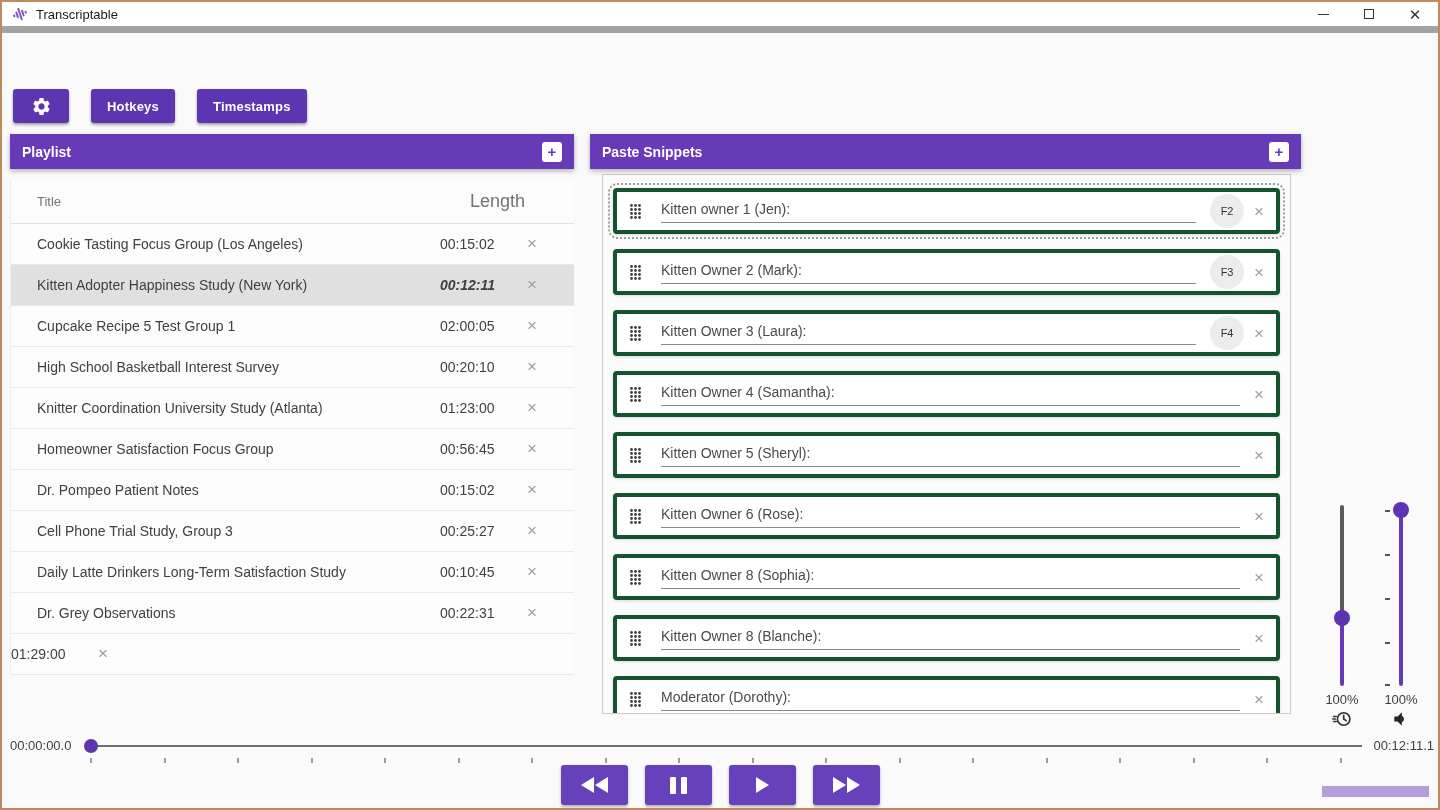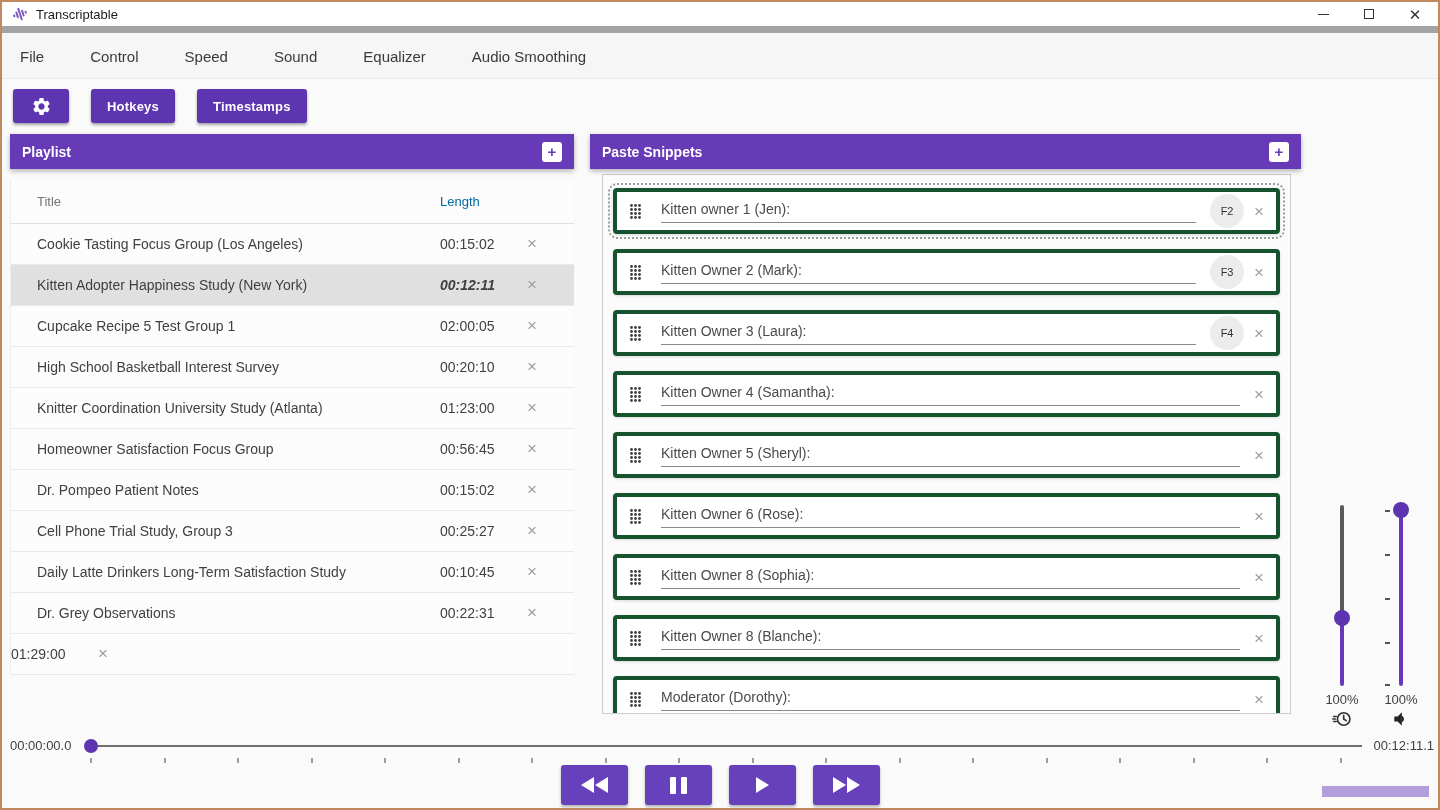--- a/index.html
+++ b/index.html
@@ -44,21 +44,21 @@
   }
   .panel-header .ph-title { font-size:14px; font-weight:bold; }
   .add-btn {
     margin-left:auto; width:20px; height:20px; background:#fff; border:none;
     border-radius:3px; color:#673ab7; font-size:15px; font-weight:bold;
     display:flex; align-items:center; justify-content:center; line-height:1; cursor:pointer;
   }
   .playlist-table { position:absolute; left:8px; top:178px; width:564px; background:#fcfcfc; border-left:1px solid #ececec; }
   .pl-headrow { display:flex; align-items:center; height:44px; border-bottom:1px solid #e0e0e0; }
   .pl-headrow .col-title { font-size:13px; color:#757575; }
-  .pl-headrow .col-length { font-size:13px; color:#0369a1; }
+  .pl-headrow .col-length { font-size:18px; color:#737373;margin-left:30px; }
   .col-title { flex:0 0 429px; padding-left:26px; }
   .col-length { flex:0 0 75px; }
   .col-close { flex:0 0 34px; text-align:center; }
   .prow { display:flex; align-items:center; height:41px; border-bottom:1px solid #e8e8e8; cursor:pointer; }
   .prow .ptitle { font-size:14px; color:#3f3f3f; white-space:nowrap; overflow:hidden; }
   .prow .plen { font-size:14px; color:#3f3f3f; }
   .prow.selected { background:#e0e0e0; }
   .prow.selected .plen { font-weight:bold;font-style:italic; }
   .xbtn { color:#9e9e9e; font-size:17px; line-height:1; background:none; border:none; cursor:pointer; }
   
@@ -137,33 +137,20 @@
         </div>
       <div class="win-btn">
           <span class="max-glyph"></span>
         </div>
       <div class="win-btn">
           <span class="close-glyph">✕</span>
         </div>
     </div>
   </div>
 
-  <div class="menubar">
-    <span class="menu-item">File</span>
-
-    <span class="menu-item">Control</span>
-
-    <span class="menu-item">Speed</span>
-
-    <span class="menu-item">Sound</span>
-
-    <span class="menu-item">Equalizer</span>
-
-    <span class="menu-item">Audio Smoothing</span>
-  </div>
 
   <div class="toolbar">
     <button class="tb-btn">
       <span style="display:flex;">
         <svg width="21" height="21" viewBox="0 0 24 24">
             <path fill="#ffffff" d="M19.14,12.94c0.04-0.3,0.06-0.61,0.06-0.94c0-0.32-0.02-0.64-0.07-0.94l2.03-1.58c0.18-0.14,0.23-0.41,0.12-0.61 l-1.92-3.32c-0.12-0.22-0.37-0.29-0.59-0.22l-2.39,0.96c-0.5-0.38-1.03-0.7-1.62-0.94L14.4,2.81c-0.04-0.24-0.24-0.41-0.48-0.41 h-3.84c-0.24,0-0.43,0.17-0.47,0.41L9.25,5.35C8.66,5.59,8.12,5.92,7.63,6.29L5.24,5.33c-0.22-0.08-0.47,0-0.59,0.22L2.74,8.87 C2.62,9.08,2.66,9.34,2.86,9.48l2.03,1.58C4.84,11.36,4.8,11.69,4.8,12s0.02,0.64,0.07,0.94l-2.03,1.58 c-0.18,0.14-0.23,0.41-0.12,0.61l1.92,3.32c0.12,0.22,0.37,0.29,0.59,0.22l2.39-0.96c0.5,0.38,1.03,0.7,1.62,0.94l0.36,2.54 c0.05,0.24,0.24,0.41,0.48,0.41h3.84c0.24,0,0.44-0.17,0.47-0.41l0.36-2.54c0.59-0.24,1.13-0.56,1.62-0.94l2.39,0.96 c0.22,0.08,0.47,0,0.59-0.22l1.92-3.32c0.12-0.22,0.07-0.47-0.12-0.61L19.14,12.94z M12,15.6c-1.98,0-3.6-1.62-3.6-3.6 s1.62-3.6,3.6-3.6s3.6,1.62,3.6,3.6S13.98,15.6,12,15.6z"></path>
           </svg>
       </span>
     </button>
     <button class="tb-btn">Hotkeys</button>

